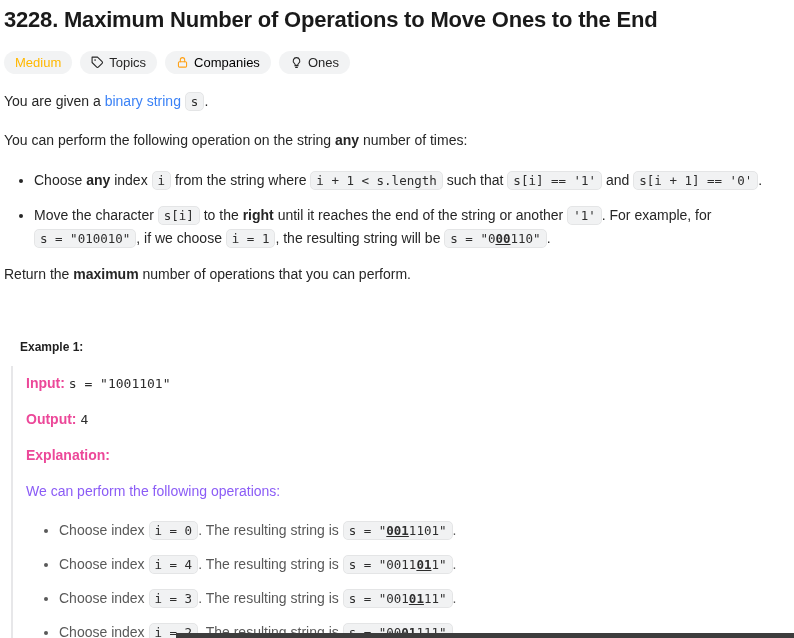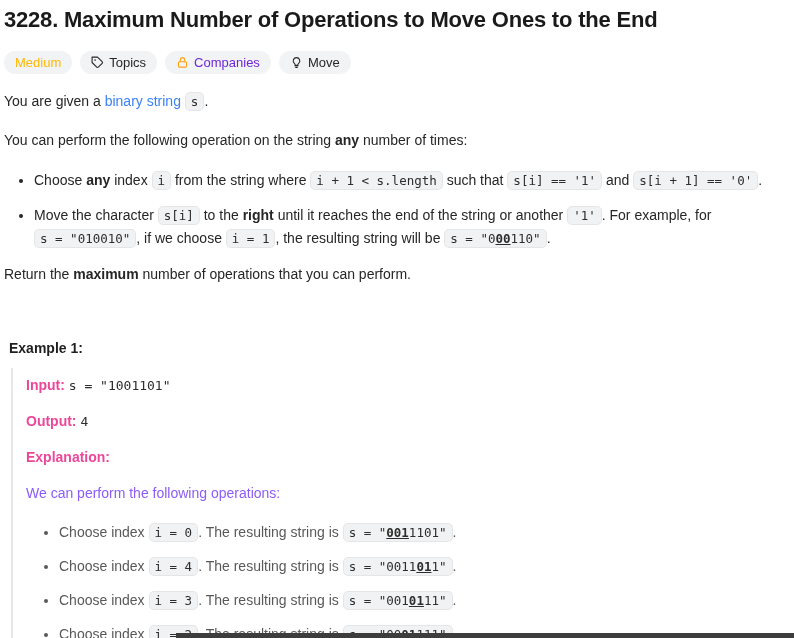--- a/index.html
+++ b/index.html
@@ -33,41 +33,41 @@
     padding: 4px 11px;
     font-size: 13px;
     color: #262626;
     cursor: pointer;
     line-height: 1.2;
     border: none;
     font-family: "Liberation Sans", sans-serif;
   }
   .pill svg { width: 13px; height: 13px; display: block; }
   .pill.medium { color: #ffb800; }
-  .pill.companies { color: #6d28d9; }
+  .pill.companies { color: #000000; }
   p.line { margin: 8px 0 17px 0; line-height: 1.55; }
   .desc-list { margin: 0 0 14px 0; padding: 0 0 0 30px; }
   .desc-list li { margin: 8px 0 12px 0; line-height: 1.65; }
   .link { color: #3b82f6; text-decoration: none; cursor: pointer; }
   code.pillcode {
     font-family: "DejaVu Sans Mono", "Liberation Mono", monospace;
     font-size: 12.5px;
     background: #f1f2f3;
     border: 1px solid rgba(0,0,0,0.05);
     border-radius: 5px;
     padding: 1px 5px;
     color: #2d2d2d;
     white-space: nowrap;
   }
   .cu { font-weight: 700; text-decoration: underline; }
   .example-heading {
     font-weight: 700;
-    font-size: 14px;
+    font-size: 12px;
     color: #1f1f1f;
-    margin: 54px 0 12px 5px;
+    margin: 54px 0 12px 16px;
   }
   .example {
     border-left: 2px solid #e7e7e9;
     margin-left: 7px;
     padding: 7px 0 4px 13px;
   }
   .example p { margin: 0 0 15px 0; line-height: 1.5; }
   .example .label { font-weight: 700; color: #ec4899; }
   .mono {
     font-family: "DejaVu Sans Mono", "Liberation Mono", monospace;
@@ -114,21 +114,21 @@
           </svg>
       </span>
       <span>Companies</span>
     </button>
     <button class="pill">
       <span>
         <svg viewBox="0 0 24 24" fill="none" stroke="#262626" stroke-width="2" stroke-linecap="round">
             <path d="M9 18h6M10.5 21h3M12 3a6 6 0 0 0-3.9 10.6c.8.7 1.4 1.6 1.4 2.7v.7h5v-.7c0-1.1.6-2 1.4-2.7A6 6 0 0 0 12 3z"></path>
           </svg>
       </span>
-      <span>Move</span>
+      <span>Ones</span>
     </button>
   </div>
 
   <p class="line"><span>You are given a </span><a class="link">binary string</a> <code class="pillcode">s</code><span>.</span></p>
 
   <p class="line"><span>You can perform the following operation on the string </span><b>any</b><span> number of times:</span></p>
 
   <ul class="desc-list">
     <li><span>Choose </span><b>any</b><span> index </span><code class="pillcode">i</code><span> from the string where </span><code class="pillcode">i + 1 &lt; s.length</code><span> such that </span><code class="pillcode">s[i] == '1'</code><span> and </span><code class="pillcode">s[i + 1] == '0'</code><span>.</span></li>
     <li><span>Move the character </span><code class="pillcode">s[i]</code><span> to the </span><b>right</b><span> until it reaches the end of the string or another </span><code class="pillcode">'1'</code><span>. For example, for </span><code class="pillcode">s = "010010"</code><span>, if we choose </span><code class="pillcode">i = 1</code><span>, the resulting string will be </span><code class="pillcode"><span>s = "0</span><span class="cu">00</span><span>110"</span></code><span>.</span></li>

